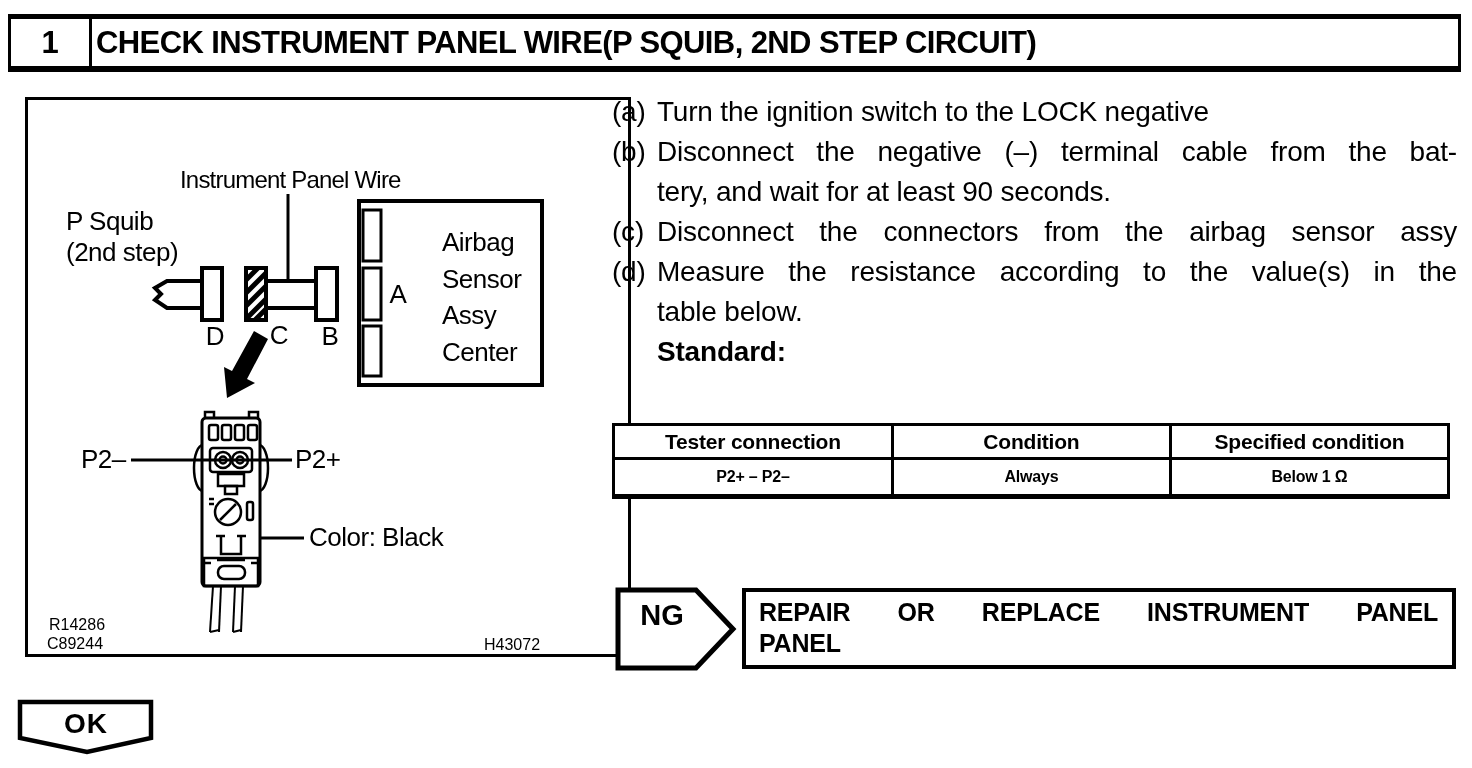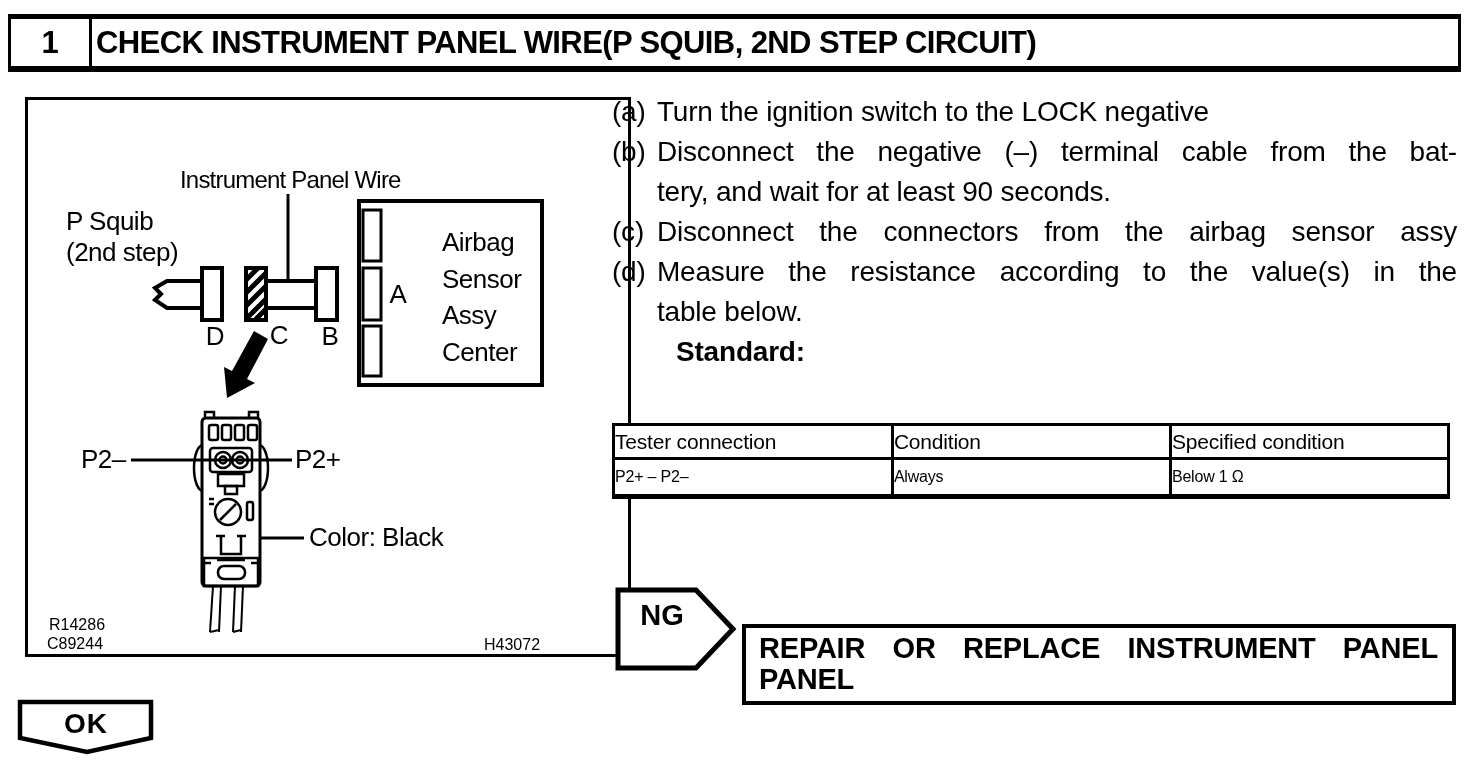--- a/index.html
+++ b/index.html
@@ -40,45 +40,45 @@
 
   
   .steps {
     position:absolute; left:612px; top:92px; width:845px;
     font-size:28px; line-height:40px; letter-spacing:-0.2px;
   }
   .step { display:flex; }
   .step-label { width:45px; flex:none; }
   .step-text { flex:1; }
   .just { text-align:justify; text-align-last:justify; }
-  .standard { margin-left:64px; font-weight:bold; }
+  .standard { margin-left:45px; font-weight:bold; }
 
   
   .spec-table {
     position:absolute; left:612px; top:423px; width:838px;
     border-collapse:collapse; background:#fff;
     border:3px solid #000; border-bottom:5px solid #000;
   }
   .spec-table th, .spec-table td {
-    border:3px solid #000; text-align:left; font-weight:normal;
+    border:3px solid #000; text-align:center; font-weight:bold;
     padding:0; letter-spacing:-0.2px;
   }
   .spec-table th { height:31px; font-size:21px; }
   .spec-table td { height:34px; font-size:16px; }
 
   
   .ng-arrow { position:absolute; left:615px; top:586px; }
   .ng-arrow text, .ok-shape text {
     font-family:"Liberation Sans", sans-serif; font-weight:bold; fill:#000;
   }
   .ng-arrow text { font-size:29px; }
   .ng-box {
-    position:absolute; left:742px; top:624px; width:714px; height:81px;
+    position:absolute; left:742px; top:588px; width:714px; height:81px;
     box-sizing:border-box; border:4px solid #000; padding:5px 14px 0 13px;
-    font-weight:bold; font-size:29px; line-height:31px; letter-spacing:-0.2px;
+    font-weight:bold; font-size:25px; line-height:31px; letter-spacing:-0.2px;
   }
   .ok-shape { position:absolute; left:16px; top:699px; }
   .ok-shape text { font-size:28px; letter-spacing:1px; }
 </style>
 </head>
 <body>
 
 <div class="page">
 
   <div class="header-bar">

